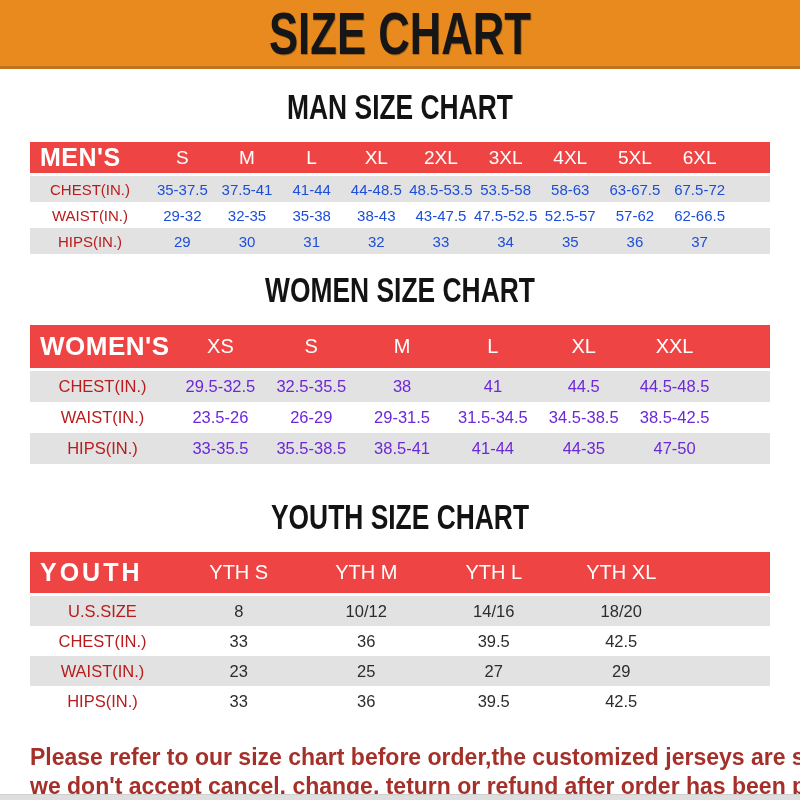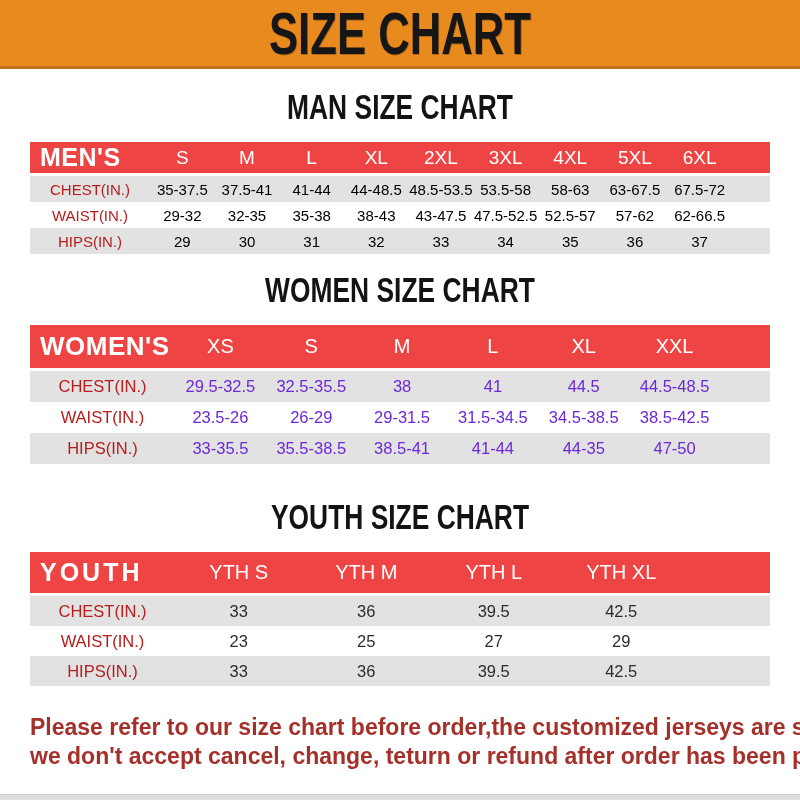--- a/index.html
+++ b/index.html
@@ -39,21 +39,21 @@
     background:#ef4444;color:#ffffff;border-bottom:3px solid #ffffff;
   }
   tr.head th.bar-label{
     text-align:left;padding-left:10px;font-weight:bold;
   }
   
   .men tr.head th{height:31px;font-size:19px;}
   .men tr.head th.bar-label{font-size:25px;letter-spacing:0.5px;}
   .men th.label-col{width:110px;}
   .men th.filler-col{width:38px;}
-  .men td{height:26px;font-size:15px;color:#000000;}
+  .men td{height:26px;font-size:15px;color:#1d4ed8;}
   
   .women tr.head th{height:43px;font-size:20px;}
   .women tr.head th.bar-label{font-size:26px;letter-spacing:0.5px;}
   .women th.label-col{width:135px;}
   .women th.filler-col{width:50px;}
   .women td{height:31px;font-size:16.5px;color:#6d28d9;}
   .women{margin-top:17px;}
   
   .youth tr.head th{height:41px;font-size:20px;}
   .youth tr.head th.bar-label{font-size:25px;letter-spacing:3px;}
@@ -200,20 +200,28 @@
         <th class="bar-label label-col">YOUTH</th>
         <th>YTH S</th>
         <th>YTH M</th>
         <th>YTH L</th>
         <th>YTH XL</th>
         <th class="filler-col"></th>
       </tr>
     </thead>
     <tbody>
       <tr>
+        <td class="row-label label-col">U.S.SIZE</td>
+        <td>8</td>
+        <td>10/12</td>
+        <td>14/16</td>
+        <td>18/20</td>
+        <td class="filler-col"></td>
+      </tr>
+      <tr>
         <td class="row-label label-col">CHEST(IN.)</td>
         <td>33</td>
         <td>36</td>
         <td>39.5</td>
         <td>42.5</td>
         <td class="filler-col"></td>
       </tr>
       <tr>
         <td class="row-label label-col">WAIST(IN.)</td>
         <td>23</td>

